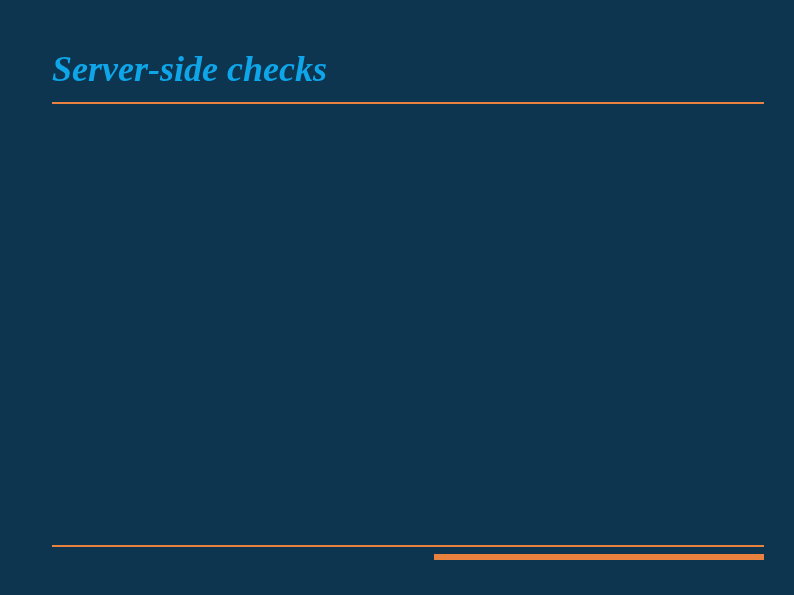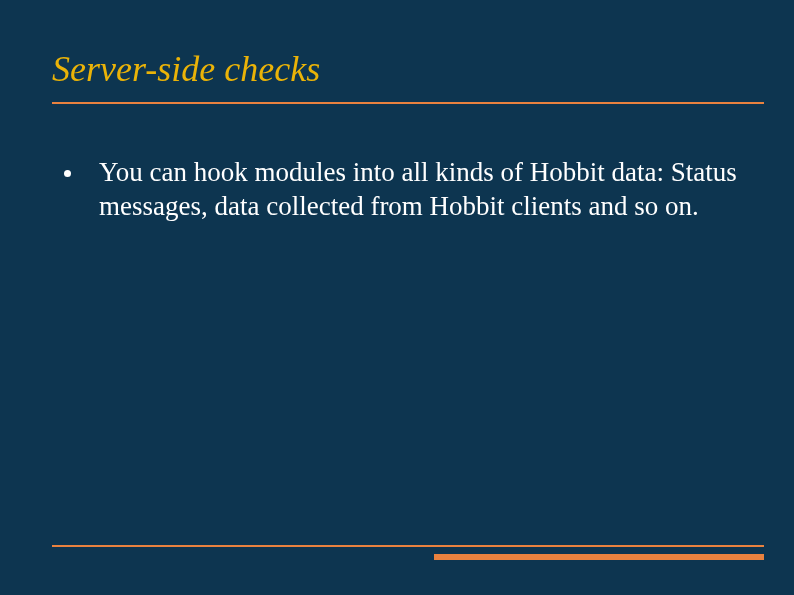--- a/index.html
+++ b/index.html
@@ -11,23 +11,23 @@
     position: relative;
     overflow: hidden;
   }
   .slide {
     width: 794px;
     height: 595px;
     position: relative;
     padding: 48px 52px 40px 52px;
   }
   .title {
-    color: #eab308;
+    color: #0ea5e9;
     font-style: italic;
-    font-weight: normal;
+    font-weight: bold;
     font-size: 36px;
     letter-spacing: 0px;
   }
   .title-rule {
     position: absolute;
     left: 52px;
     right: 30px;
     top: 102px;
     height: 2px;
     background: #e9823f;
@@ -77,22 +77,18 @@
 </style>
 </head>
 <body>
 
 <div class="slide">
 
   <h1 class="title">Server-side checks</h1>
   <div class="title-rule"></div>
 
   <div class="content">
-    <div class="bullet-item">
-      <span class="bullet-marker"></span>
-      <span class="bullet-text">You can hook modules into all kinds of Hobbit data: Status messages, data collected from Hobbit clients and so on.</span>
-    </div>
   </div>
 
   <div class="footer-rule-thin"></div>
   <div class="footer-rule-thick"></div>
 
 </div>
 
 </body></html>

